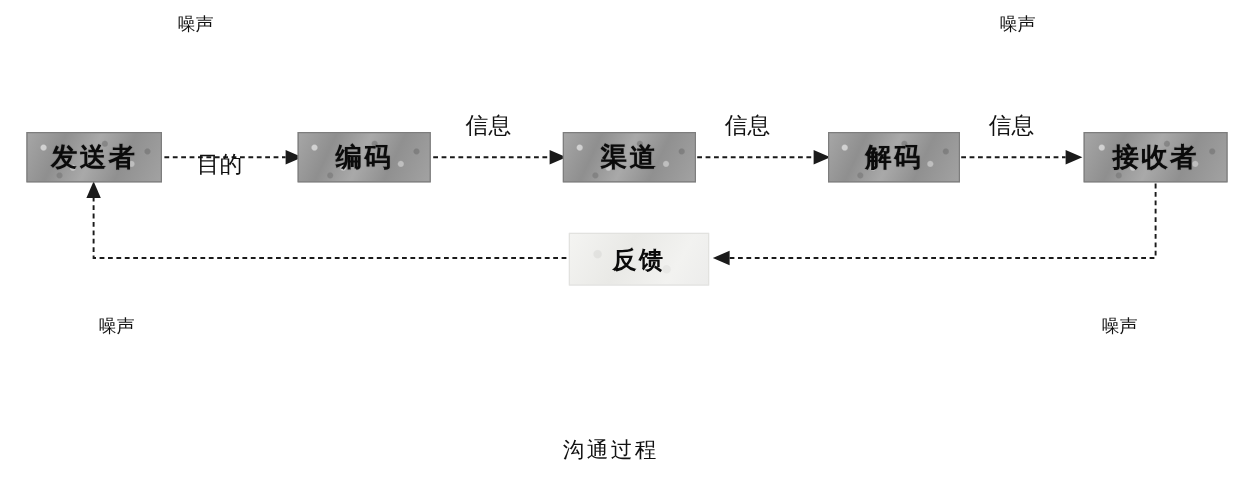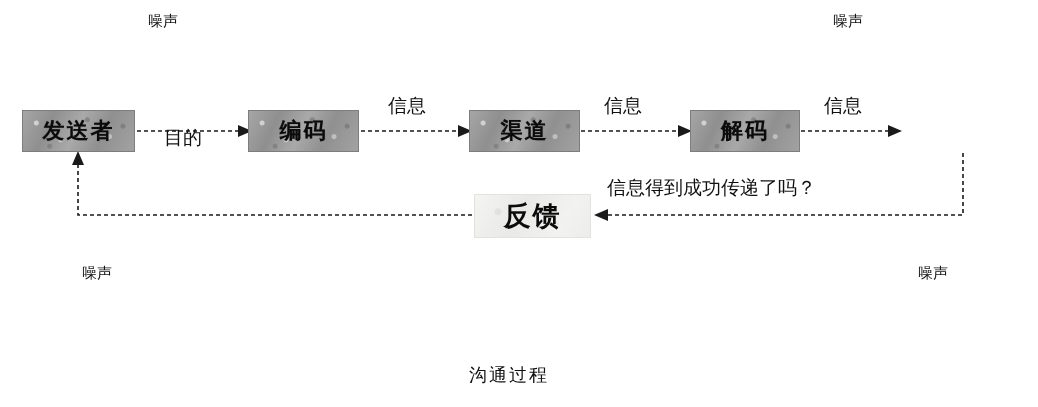--- a/index.html
+++ b/index.html
@@ -141,34 +141,36 @@
   </div>
 
   <div class="node" style="left:469px; top:110px; width:111px; height:42px; font-size:22px;font-family:Liberation Serif, serif;">
     <span>渠道</span>
   </div>
 
   <div class="node" style="left:690px; top:110px; width:110px; height:42px; font-size:22px;">
     <span>解码</span>
   </div>
 
+  <div class="node" style="left:903px; top:110px; width:120px; height:42px; font-size:22px;">
+    <span>接收者</span>
+  </div>
 
-  <div class="node light" style="left:474px; top:194px; width:117px; height:44px; font-size:27px;">
+  <div class="node light" style="left:474px; top:194px; width:117px; height:44px; font-size:20px;">
     <span>反馈</span>
   </div>
 
   <div class="edge-label" style="left:164px; top:96px;margin-top:32px;">目的</div>
 
   <div class="edge-label" style="left:388px; top:96px;">信息</div>
 
   <div class="edge-label" style="left:604px; top:96px;">信息</div>
 
   <div class="edge-label" style="left:824px; top:96px;">信息</div>
 
-  <div class="edge-label" style="left:607px; top:178px;">信息得到成功传递了吗？</div>
 
   <div class="noise" style="left:148px; top:14px;">噪声</div>
 
   <div class="noise" style="left:833px; top:14px;">噪声</div>
 
   <div class="noise" style="left:82px; top:266px;">噪声</div>
 
   <div class="noise" style="left:918px; top:266px;">噪声</div>
 
   <div class="caption" style="left:469px; top:366px;">沟通过程</div>

